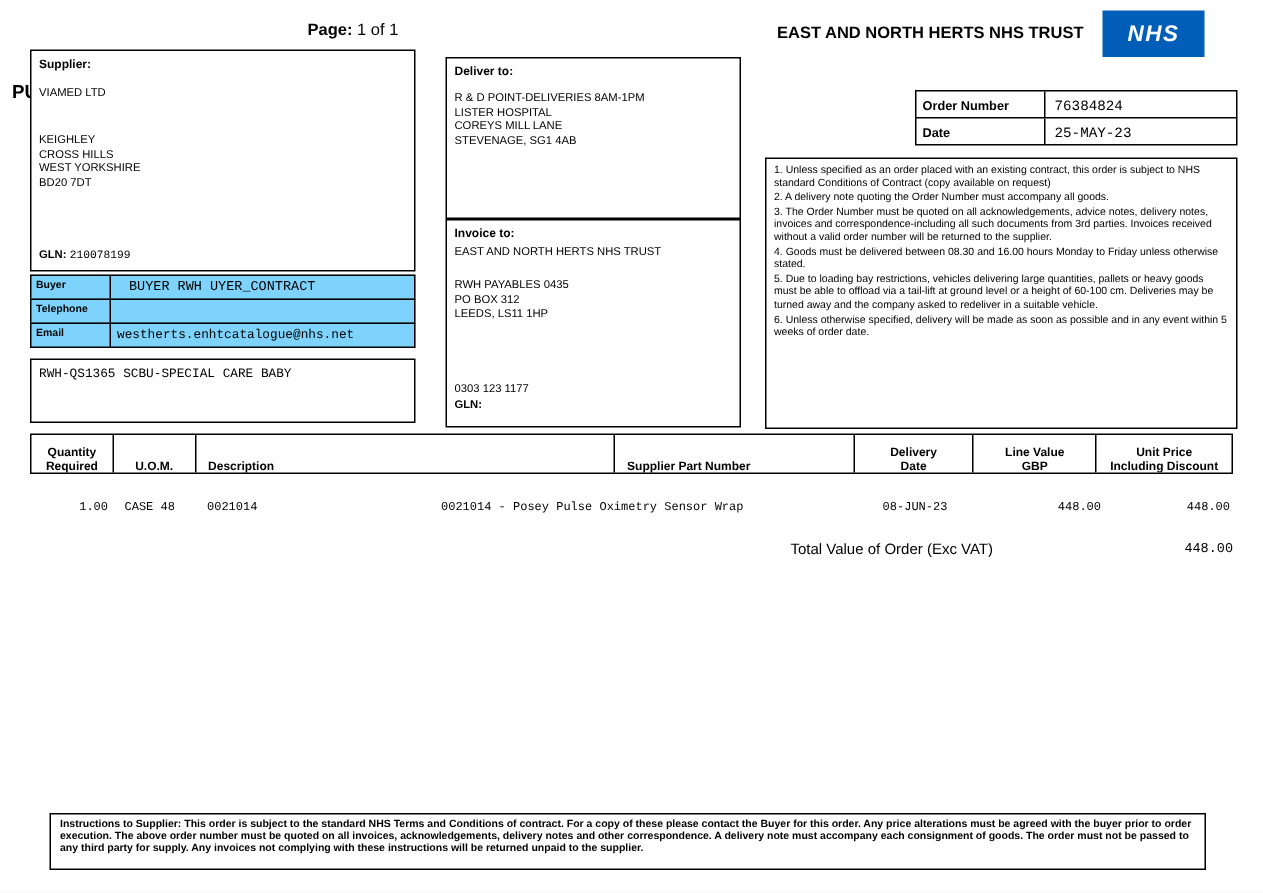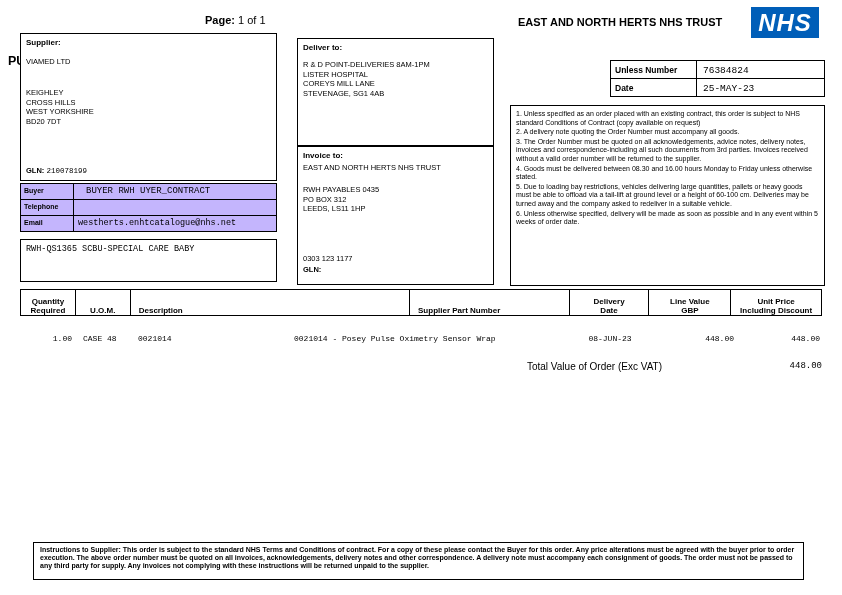--- a/index.html
+++ b/index.html
@@ -18,35 +18,35 @@
   .b { font-weight:bold; }
   .mono { font-family:"Liberation Mono","DejaVu Sans Mono",monospace; }
   .box { position:absolute; border:1px solid #000; background:#fff; }
   .box-label { font-size:8px; font-weight:bold; }
 
   
   .po-title { position:absolute; left:8px; top:13px; font-size:12.5px; font-weight:bold;margin-top:41px; }
   .page-info { position:absolute; left:205px; top:14px; font-size:11px; }
   .trust-name { position:absolute; left:518px; top:16px; font-size:11px; font-weight:bold; }
   .nhs-logo {
-    position:absolute; left:751px; top:7px; width:68px; height:31px;
+    position:absolute; left:735px; top:7px; width:68px; height:31px;
     background:#005EB8; color:#fff; font-weight:bold; font-style:italic;
-    font-size:24px; display:flex; align-items:center; justify-content:center;
+    font-size:15px; display:flex; align-items:center; justify-content:center;
     letter-spacing:1px;
   }
 
   
   .supplier-box { left:20px; top:33px; width:257px; height:148px; padding:4px 5px; }
   .supplier-name { margin-top:10px; font-size:7.5px; }
   .supplier-address { margin-top:22px; font-size:7.5px; line-height:9.5px; }
   .supplier-gln { position:absolute; left:5px; bottom:5px; font-size:7.5px; }
 
   
   .buyer-rows { position:absolute; left:20px; top:183px; width:257px; }
-  .buyer-row { display:flex; border:1px solid #000; height:17px; margin-top:-1px; background:#c4b5fd; }
+  .buyer-row { display:flex; border:1px solid #000; height:17px; margin-top:-1px; background:#7dd3fc; }
   .buyer-row:first-child { margin-top:0; }
   .buyer-row .lbl { width:53px; border-right:1px solid #000; font-size:7px; font-weight:bold; padding:3px 3px; }
   .buyer-row .val { flex:1; padding:2px 4px 0 12px; font-size:9px; }
   .buyer-row .val.email { font-size:8.5px; padding-left:4px; }
 
   
   .contract-box { left:20px; top:239px; width:257px; height:43px; padding:4px 5px; font-size:8.5px; }
 
   
   .deliver-box { left:297px; top:38px; width:197px; height:108px; padding:4px 5px; }
@@ -156,21 +156,21 @@
       <div>RWH PAYABLES 0435</div>
       <div>PO BOX 312</div>
       <div>LEEDS, LS11 1HP</div>
     </div>
     <div class="invoice-phone">0303 123 1177</div>
     <div class="invoice-gln">GLN:</div>
   </div>
 
   <div class="order-info">
     <div class="oi-row">
-      <div class="lbl">Unless Number</div>
+      <div class="lbl">Order Number</div>
       <div class="val mono">76384824</div>
     </div>
     <div class="oi-row">
       <div class="lbl">Date</div>
       <div class="val mono">25-MAY-23</div>
     </div>
   </div>
 
   <div class="box terms-box">
     <div class="term">1.  Unless specified as an order placed with an existing contract, this order is subject to NHS standard Conditions of Contract (copy available on request)</div>

